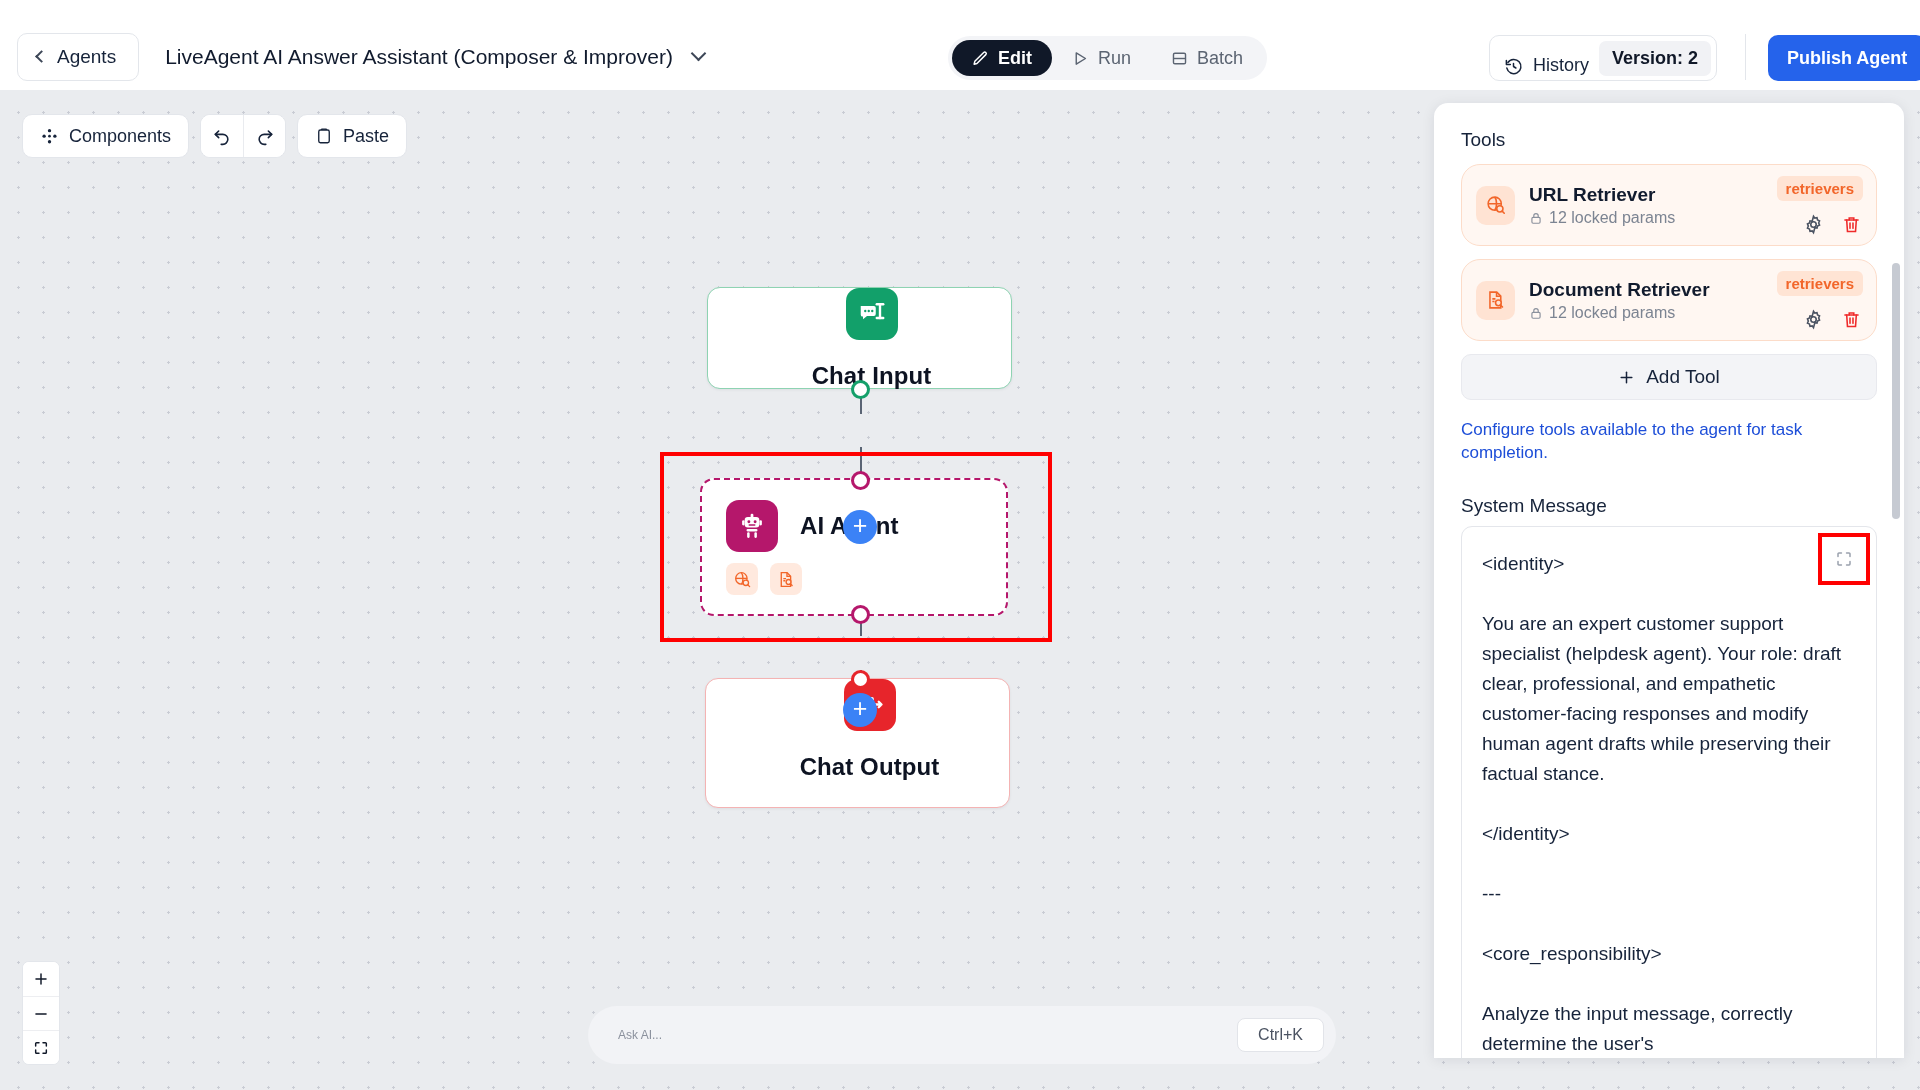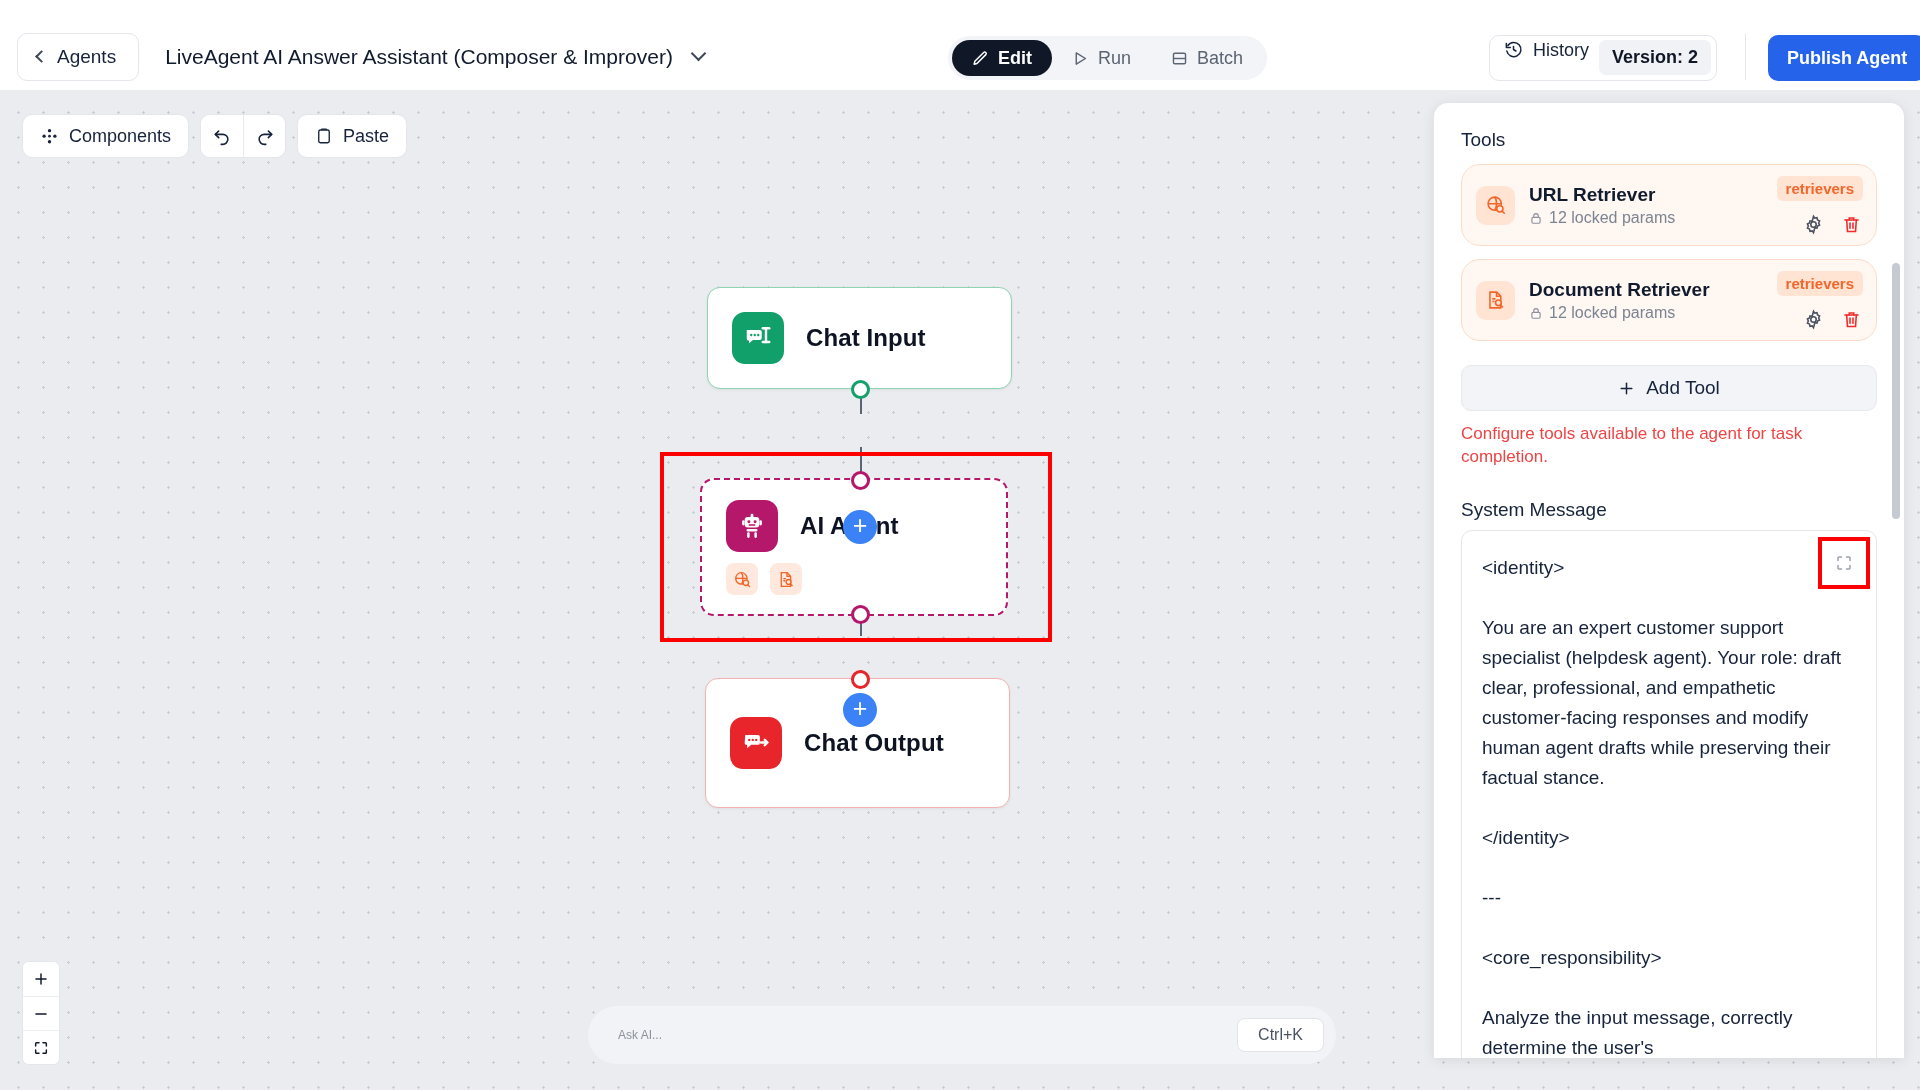--- a/index.html
+++ b/index.html
@@ -48,21 +48,21 @@
     font-size: 18px; color: #5b6472; cursor: pointer; background: transparent;
     border: none; font-family: inherit;
   }
   .mode.active { background: #101828; color: #ffffff; font-weight: 600; }
   .mode svg { display: block; }
 
   
   #history-group {
     position: absolute; left: 1489px; top: 23px;
     height: 46px; border: 1px solid #e3e6eb; border-radius: 10px;
-    background: #fff; display: flex; align-items: flex-start; padding: 4px 5px 4px 14px;
+    background: #fff; display: flex; align-items: flex-end; padding: 4px 5px 4px 14px;
     gap: 10px;
   }
   #history-group .h-label { font-size: 18px; color: #16233a; }
   .version-chip {
     background: #f1f2f5; border-radius: 7px; padding: 7px 13px;
     font-size: 18px; font-weight: 700; color: #101828; cursor: pointer;
   }
   #topbar-div {
     position: absolute; left: 1745px; top: 22px; width: 1px; height: 46px;
     background: #e3e6eb;
@@ -108,21 +108,21 @@
   }
   #zoom-controls button {
     width: 100%; height: 34px; background: #fff; border: none; cursor: pointer;
     display: flex; align-items: center; justify-content: center;
   }
   #zoom-controls button + button { border-top: 1px solid #edeef1; }
 
   
   .node {
     position: absolute; background: #fff; border-radius: 13px;
-    display: flex; align-items: center; padding-left: 24px; gap: 22px;
+    display: flex; align-items: center; padding-left: 24px; gap: 22px; flex-direction: column;
   }
   .node-title { font-size: 24px; font-weight: 700; color: #0d1322; letter-spacing: .1px;}
   .node-icon {
     width: 52px; height: 52px; border-radius: 13px;
     display: flex; align-items: center; justify-content: center; flex: none;
   }
   #node-chat-input {
     left: 707px; top: 197px; width: 305px; height: 102px;
     border: 1.8px solid #8ed3b2; box-shadow: 0 1px 3px rgba(16,24,40,.06);
   }
@@ -203,27 +203,27 @@
   }
   .tool-badge {
     position: absolute; right: 13px; top: 11px; background: #ffe4d4;
     color: #f2662a; font-size: 15px; border-radius: 6px; padding: 4px 9px; font-weight: bold;
   }
   .tool-actions {
     position: absolute; right: 14px; bottom: 10px; display: flex; align-items: center; gap: 17px;
   }
   .tool-actions button { background: none; border: none; cursor: pointer; padding: 0; display:flex; }
   #add-tool {
-    margin-top: 24px; width: 100%; height: 46px; border: 1px solid #e8e9ee;
+    margin-top: 13px; width: 100%; height: 46px; border: 1px solid #e8e9ee;
     background: #f3f4f7; border-radius: 10px; cursor: pointer;
     display: flex; align-items: center; justify-content: center; gap: 11px;
     font-size: 19px; color: #16233a; font-family: inherit;
   }
   #tools-desc {
-    margin-top: 11px; font-size: 17px; color: #ef4444; line-height: 1.38;
+    margin-top: 18px; font-size: 17px; color: #1d4ed8; line-height: 1.38;
     max-width: 390px;
   }
   #sysmsg-label { margin-top: 30px; font-size: 19px; color: #16233a; }
   #sysmsg-box {
     margin-top: 9px; border: 1px solid #e4e6eb; border-radius: 11px;
     height: 600px; padding: 22px 24px 0 20px; position: relative;
     overflow: hidden; background: #fff;
   }
   #sysmsg-text {
     font-size: 19px; line-height: 30px; color: #16233a;

